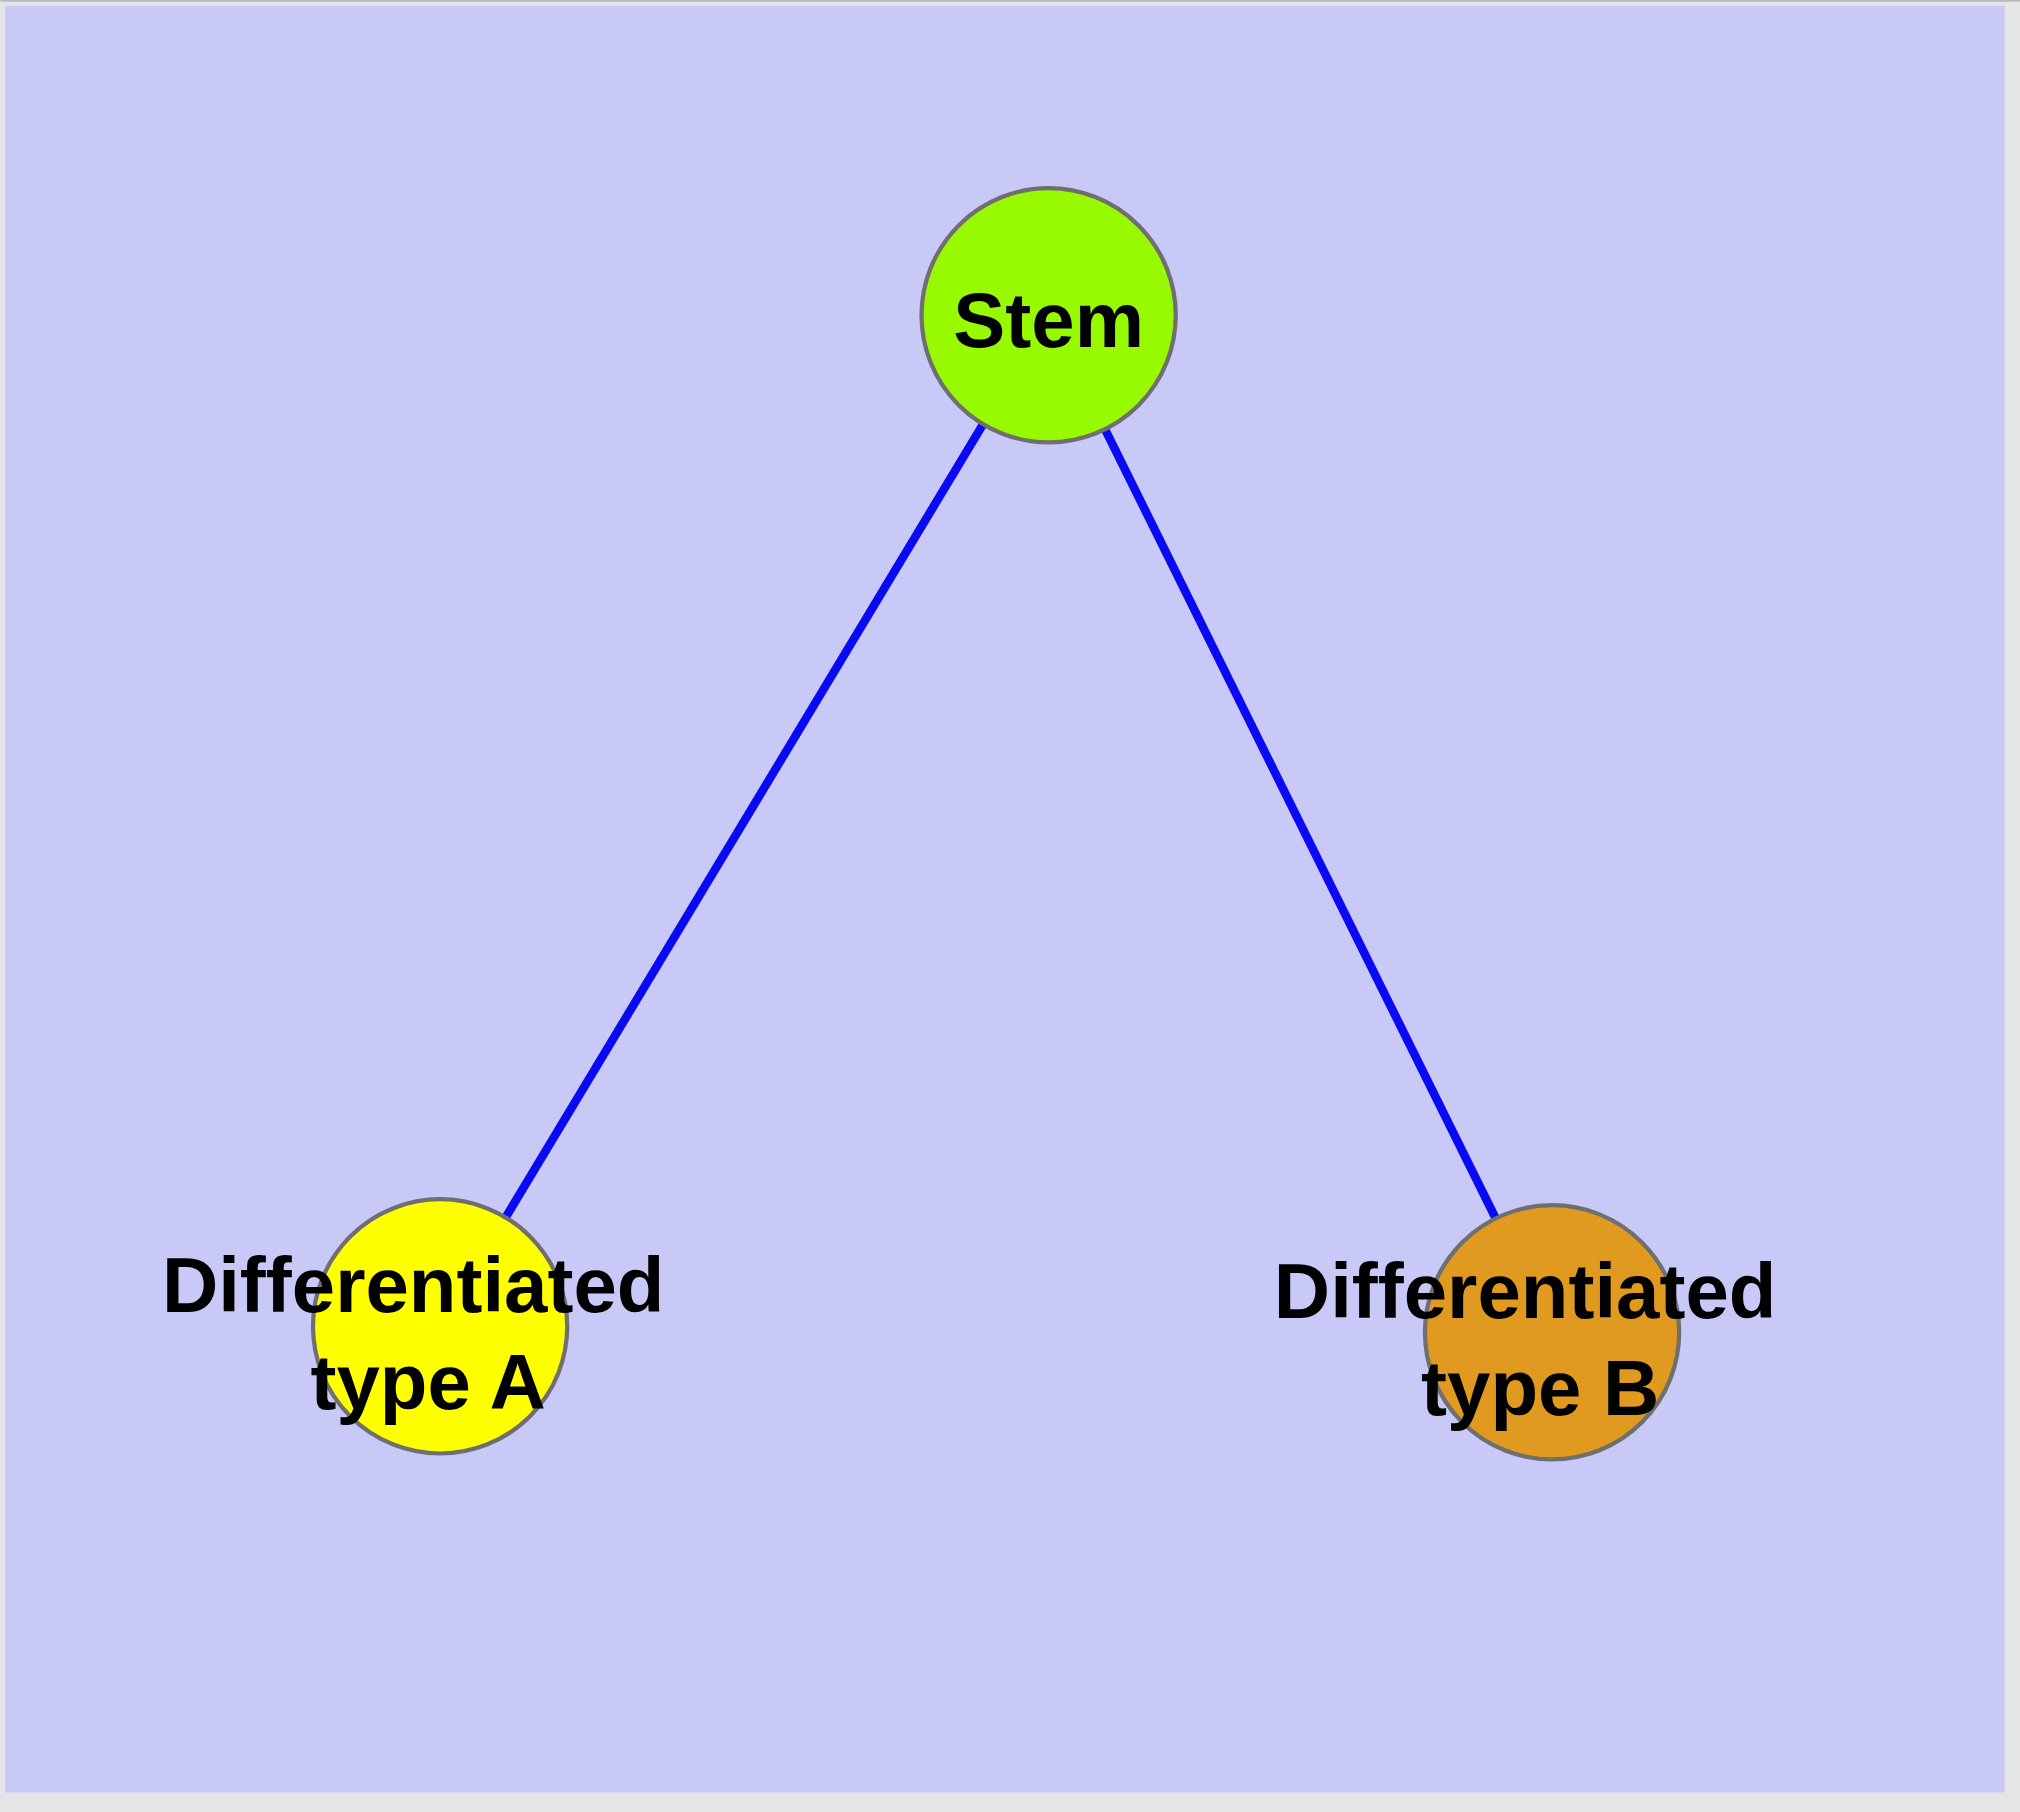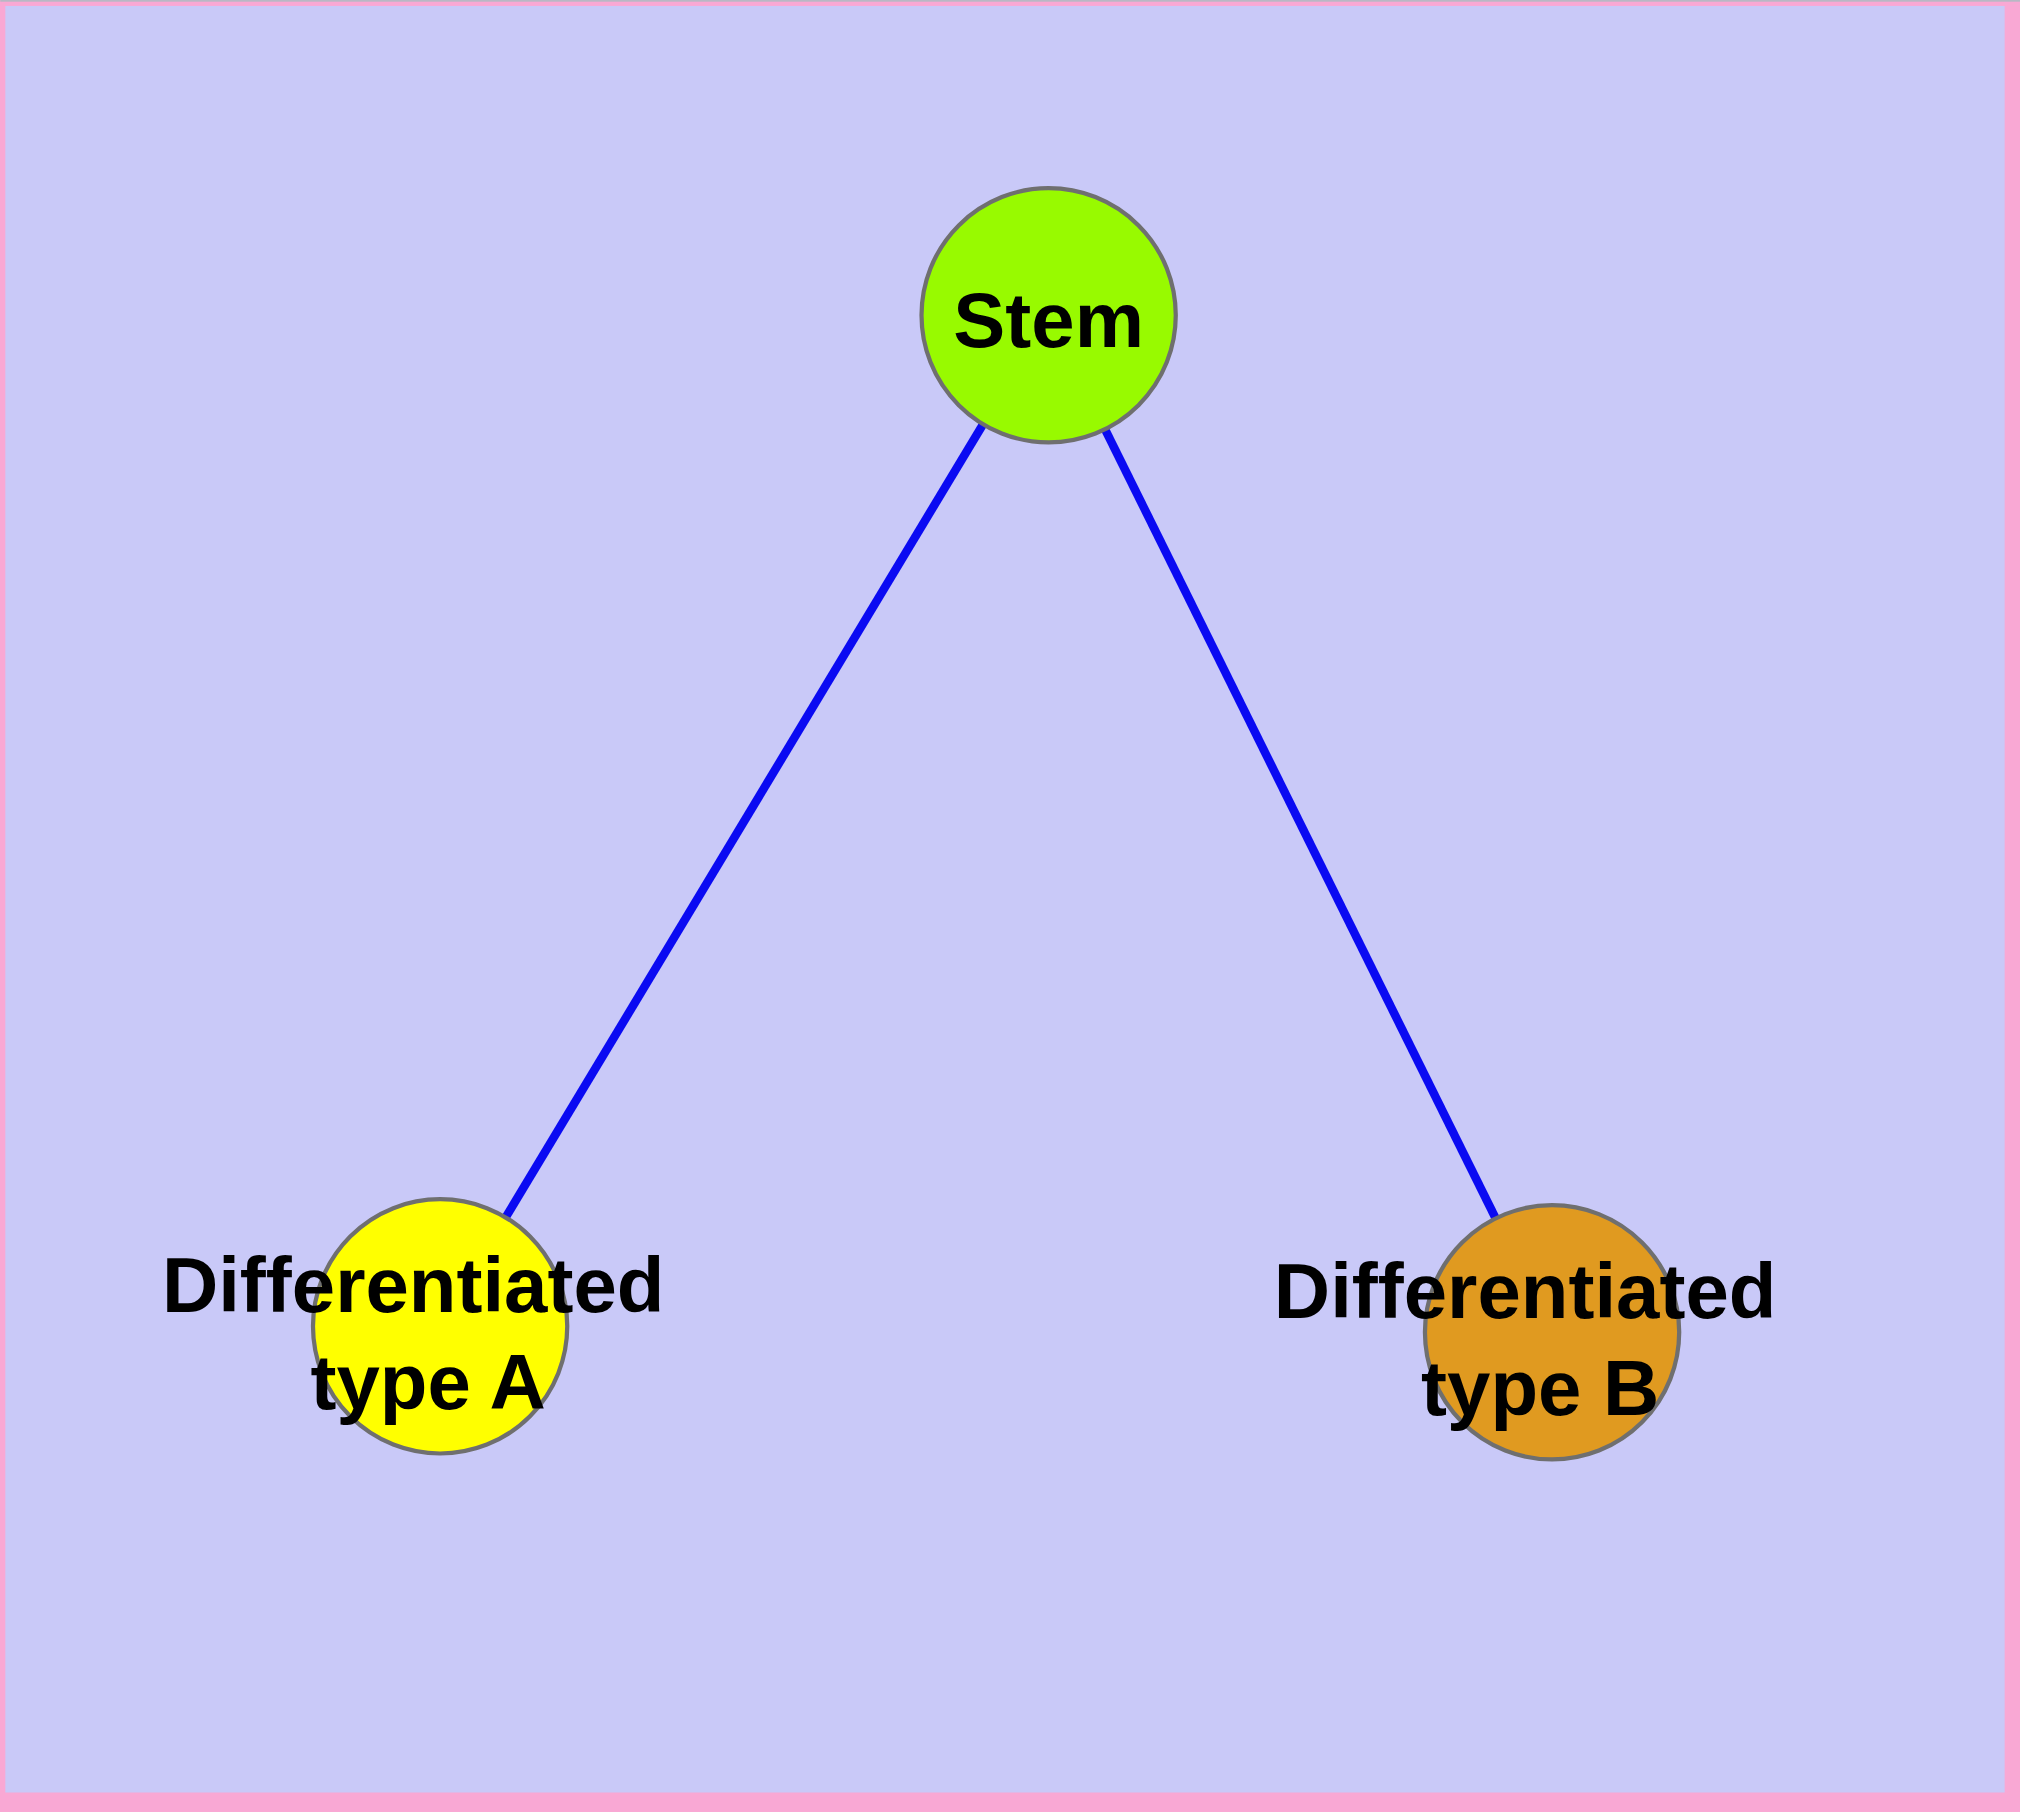--- a/index.html
+++ b/index.html
@@ -8,21 +8,21 @@
     width: 2021px;
     height: 1812px;
     background: #ffffff;
     overflow: hidden;
     font-family: "Liberation Sans", sans-serif;
   }
   .stage {
     position: relative;
     width: 2021px;
     height: 1812px;
-    background: #f9a8d4;
+    background: #e5e5e5;
   }
   svg.graph {
     position: absolute;
     top: 0;
     left: 0;
     display: block;
   }
   .node-label, .node-label-line {
     font-family: "Liberation Sans", sans-serif;
     font-weight: bold;

